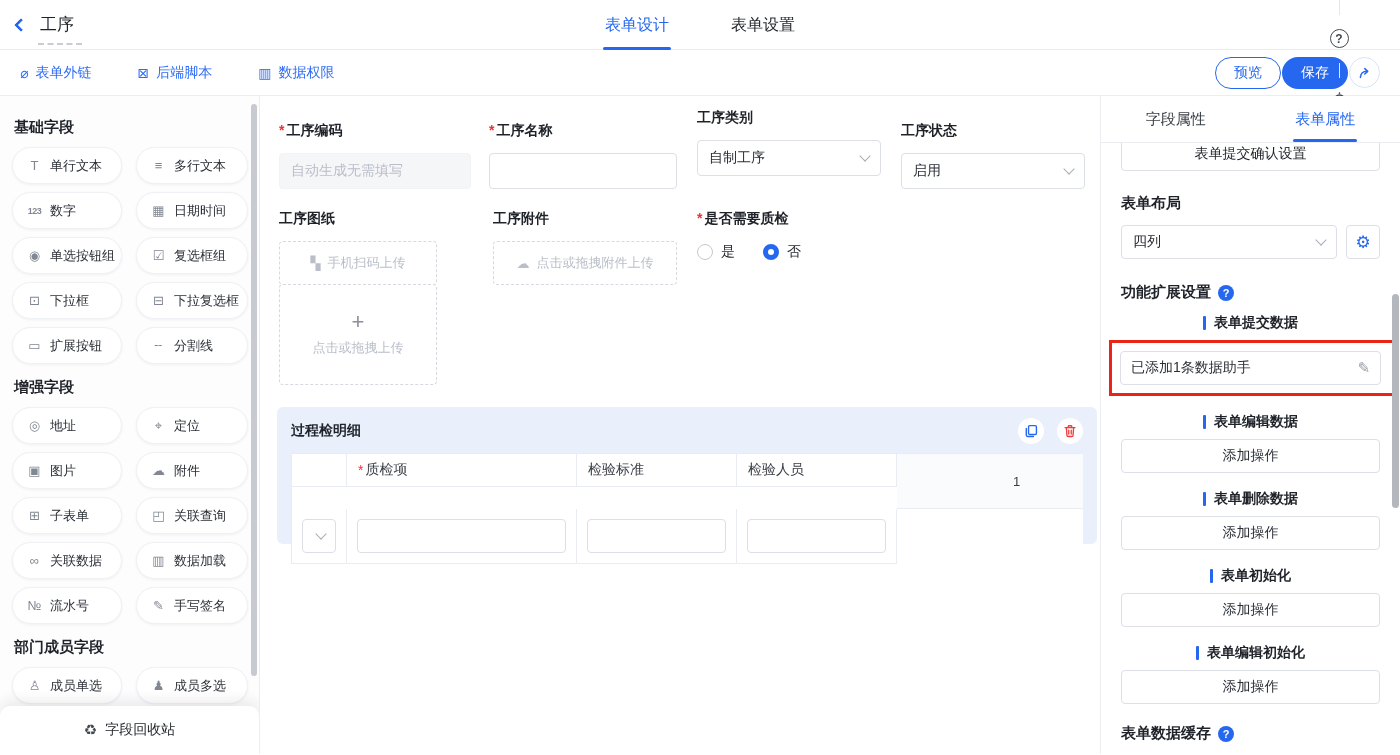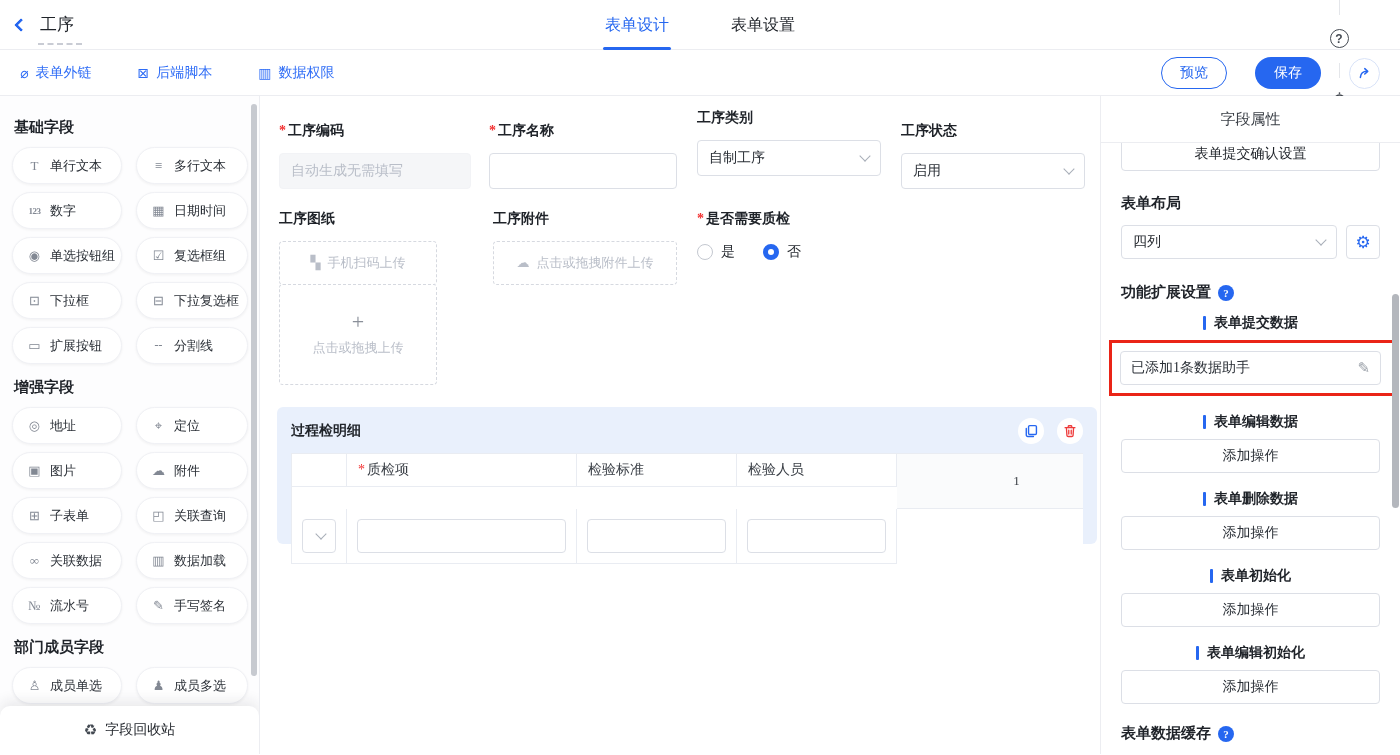--- a/index.html
+++ b/index.html
@@ -20,27 +20,27 @@
   .pill-green { background:#47bb83; color:#fff; font-size:14px; padding:7px 17px; border-radius:17px; border:none; cursor:pointer; }
   .vdiv { width:1px; height:15px; background:#e4e6ea; }
   .h-icon { width:22px; height:22px; display:flex; align-items:center; justify-content:center; cursor:pointer; }
   .q-circle { width:19px; height:19px; border-radius:50%; border:1.6px solid #444a52; color:#444a52; font-size:12px; display:flex; align-items:center; justify-content:center; font-weight:700; }
   .avatar { width:32px; height:32px; border-radius:50%; background:#58a9f3; color:#fff; display:flex; align-items:center; justify-content:center; font-size:13px; cursor:pointer; }
 
   
   .toolbar { height:46px; border-bottom:1px solid #ecedf1; display:flex; align-items:center; padding:0 20px; background:#fff; }
   .tool-link { color:#2e6cf6; font-size:14px; display:flex; align-items:center; gap:7px; margin-right:46px; cursor:pointer; }
   .tool-link .g { font-size:14px; }
-  .toolbar-right { margin-left:auto; display:flex; align-items:flex-end; gap:28px; }
+  .toolbar-right { margin-left:auto; display:flex; align-items:center; gap:1px; }
   .btn-outline { border:1px solid #2667f0; color:#2667f0; border-radius:16px; padding:6px 18px; font-size:14px; background:#fff; cursor:pointer; }
   .btn-primary { background:#2667f0; color:#fff; border-radius:16px; padding:7px 19px; font-size:14px; border:none; cursor:pointer; }
   .btn-share { width:31px; height:31px; border-radius:50%; border:1px solid #d9e3f8; background:#fff; display:flex; align-items:center; justify-content:center; cursor:pointer; }
 
   
-  .layout { display:flex; height:658px;font-family:Liberation Serif, serif; }
+  .layout { display:flex; height:658px; }
 
   
   .sidebar { width:260px; border-right:1px solid #ecedf1; padding:12px 12px 0 12px; position:relative; background:#fdfdfe; overflow:hidden; }
   .group-title { font-size:15px; font-weight:700; margin:14px 0 10px 2px; }
   .group-title:first-child { margin-top:10px; }
   .pill-grid { display:grid; grid-template-columns:110px 112px; gap:8px 14px; margin-bottom:4px; }
   .pill { height:37px; border-radius:19px; background:#fff; border:1px solid #f0f1f5; box-shadow:0 1px 3px rgba(31,35,41,.06); display:flex; align-items:center; padding-left:13px; gap:7px; font-size:13px; color:#2a2f36; cursor:grab; white-space:nowrap; }
   .pill-icon { color:#828893; font-size:13px; width:17px; text-align:center; flex:none; }
   .pill-icon.num { font-size:9px; font-weight:700; letter-spacing:-.5px; }
   .sidebar-scroll { position:absolute; right:2px; top:8px; width:6px; height:572px; background:#c7cad0; border-radius:3px; }
@@ -391,20 +391,21 @@
               <div class="cell-input"></div>
             </div>
           </div>
       </div>
     </div>
   </div>
 
   <div class="panel">
     <div class="panel-tabs">
       <span class="p-tab">字段属性</span>
+      <span class="p-tab active">表单属性</span>
     </div>
     <div class="panel-body">
       <div class="confirm-btn">表单提交确认设置</div>
 
       <div class="panel-label">表单布局</div>
       <div class="layout-row">
         <div class="layout-select">
           <span>四列</span>
           <span class="chev-down"></span>
         </div>

